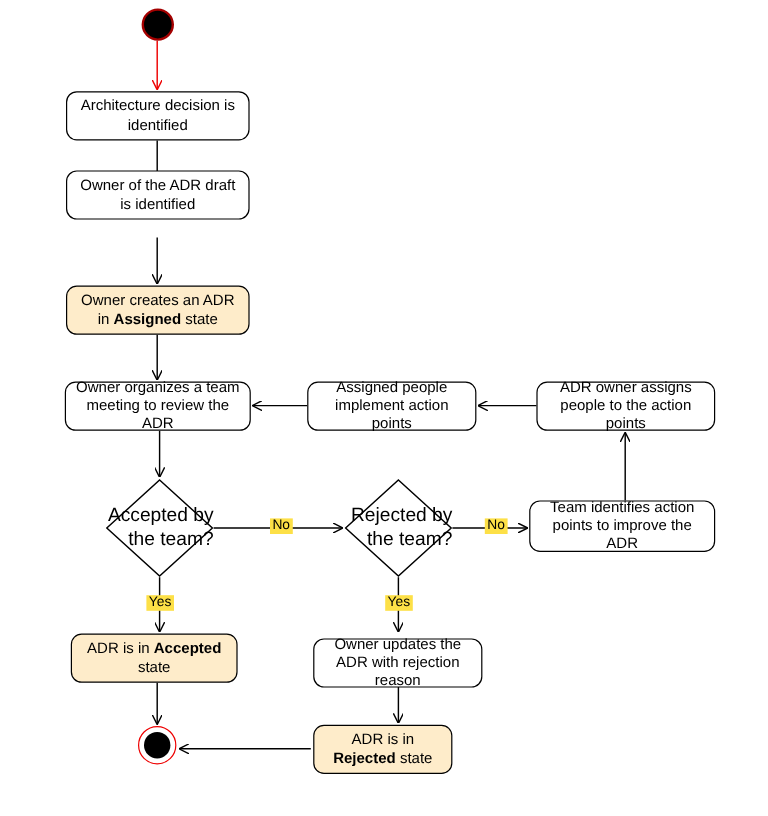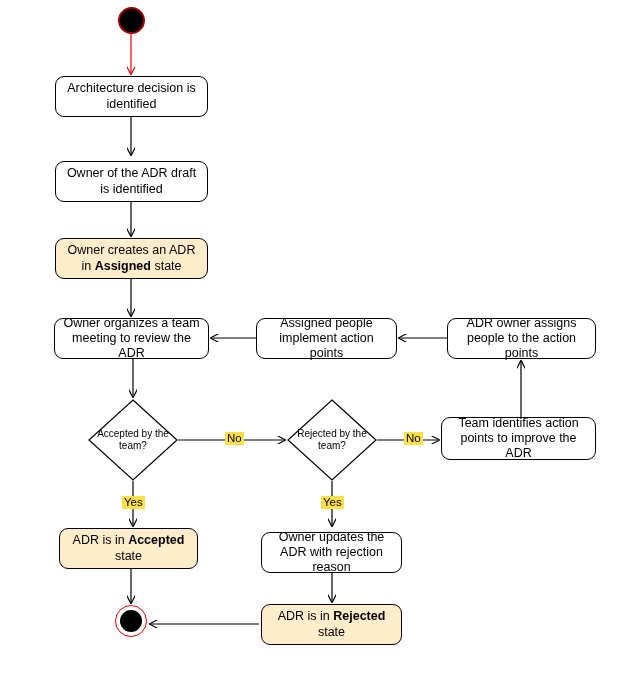--- a/index.html
+++ b/index.html
@@ -64,22 +64,22 @@
   }
   .decision-label {
     position: absolute;
     left: 0;
     top: 0;
     width: 100%;
     height: 100%;
     display: flex;
     align-items: center;
     justify-content: center;
-    text-align: center;
-    font-size: 10px;
+    text-align: right;
+    font-size: 16px;
     line-height: 1.22;
     color: #000000;
     pointer-events: none;
   }
   .terminal {
     position: absolute;
     border-radius: 50%;
   }
   .start-node {
     background: #000000;
@@ -155,21 +155,21 @@
   <div class="terminal start-node" style="left:118px; top:7px; width:27px; height:27px;"></div>
 
   <div class="terminal end-node-outer" style="left:115px; top:605px; width:32px; height:32px;">
     <div class="end-node-inner" style="left:4px; top:4px; width:22px; height:22px;"></div>
   </div>
 
   <div class="node action" style="left:55px; top:76px; width:153px; height:41px;">
     <span class="action-text">Architecture decision is identified</span>
   </div>
 
-  <div class="node action" style="left:55px; top:161px; width:153px; height:41px;">
+  <div class="node action" style="left:55px; top:142px; width:153px; height:41px;">
     <span class="action-text">Owner of the ADR draft is identified</span>
   </div>
 
   <div class="node action highlight" style="left:55px; top:238px; width:153px; height:41px;">
     <span class="action-text">Owner creates an ADR in <b>Assigned</b> state</span>
   </div>
 
   <div class="node action" style="left:54px; top:318px; width:155px; height:41px;">
     <span class="action-text">Owner organizes a team meeting to review the ADR</span>
   </div>
@@ -187,21 +187,21 @@
   </div>
 
   <div class="node action highlight" style="left:59px; top:528px; width:139px; height:41px;text-align:center;">
     <span class="action-text">ADR is in <b>Accepted</b> state</span>
   </div>
 
   <div class="node action" style="left:261px; top:532px; width:141px; height:41px;">
     <span class="action-text">Owner updates the ADR with rejection reason</span>
   </div>
 
-  <div class="node action highlight" style="left:261px; top:604px; width:141px; height:41px;">
+  <div class="node action highlight" style="left:261px; top:604px; width:116px; height:41px;">
     <span class="action-text">ADR is in <b>Rejected</b> state</span>
   </div>
 
   <div class="decision-wrap" style="left:88px; top:399px; width:90px; height:82px;">
     <svg class="decision-shape" width="90" height="82" viewBox="0 0 90 82" xmlns="http://www.w3.org/2000/svg">
       <polygon points="45,1 89,41 45,81 1,41" fill="#ffffff" stroke="#000000" stroke-width="1.2"></polygon>
     </svg>
     <div class="decision-label">Accepted by the team?</div>
   </div>
 

